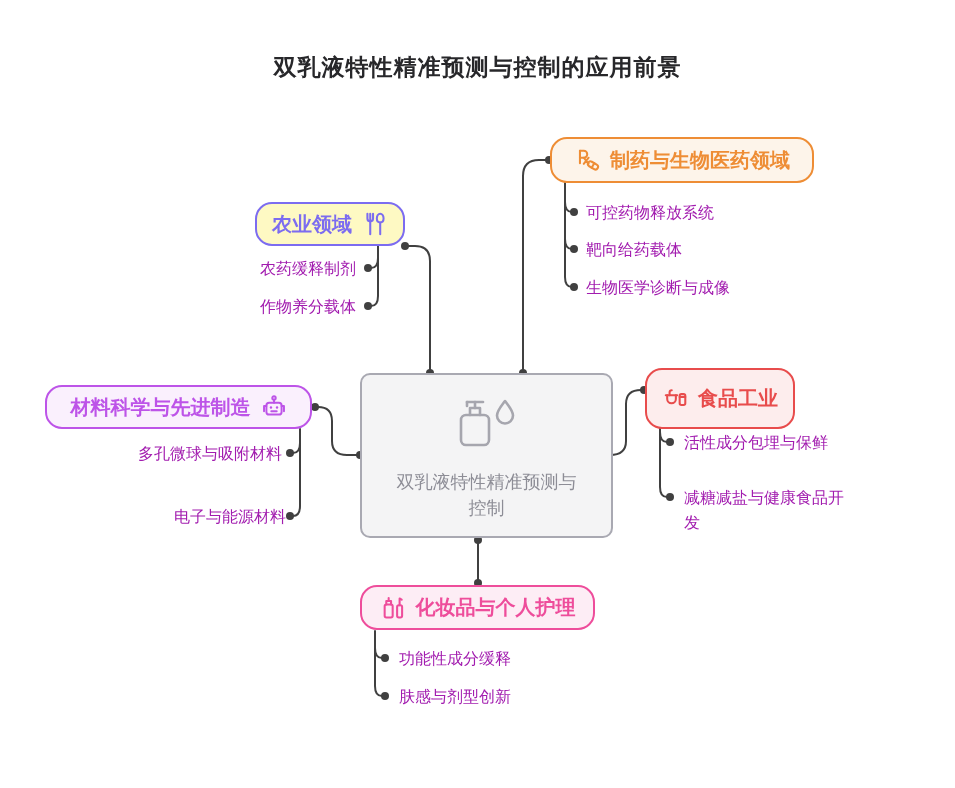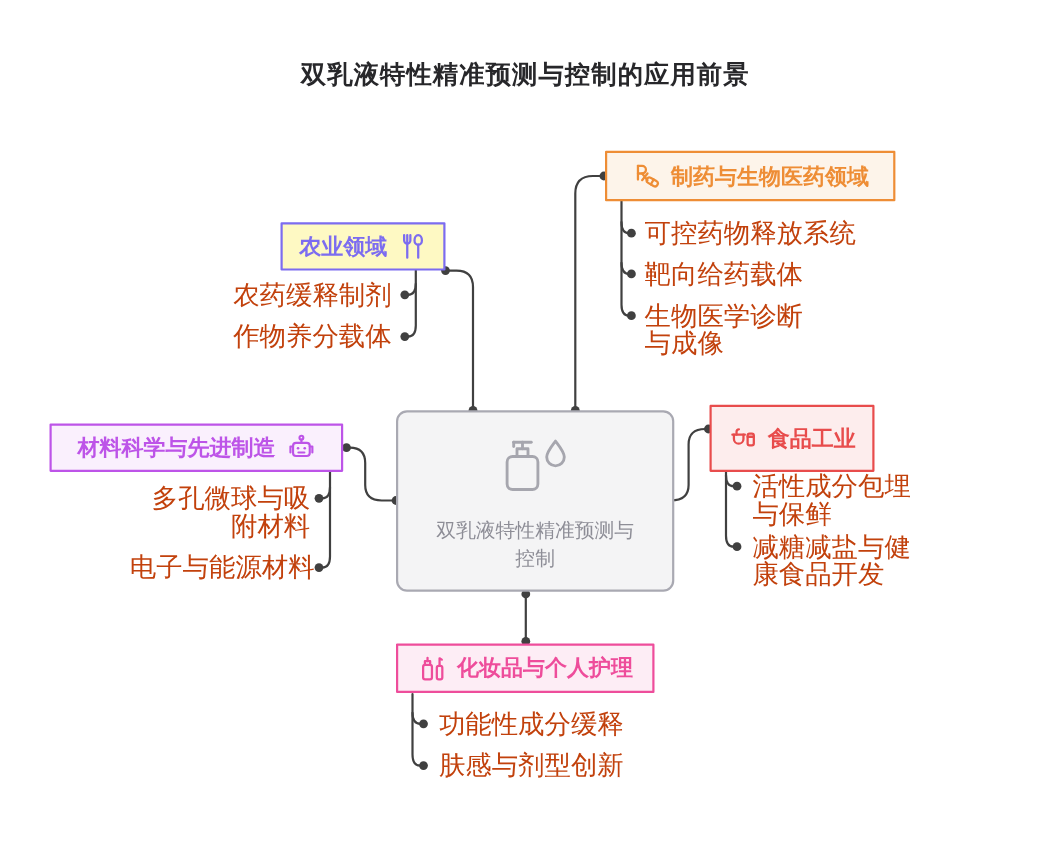--- a/index.html
+++ b/index.html
@@ -21,21 +21,21 @@
     pointer-events:none;
   }
   #edges path { fill:none; stroke:#404040; stroke-width:2; stroke-linecap:round; }
   #edges circle { fill:#404040; stroke:none; }
 
   .node {
     position:absolute;
     display:flex; align-items:center; justify-content:center;
     gap:10px;
     border:2px solid currentColor;
-    border-radius:1px;
+    border-radius:17px;
     font-size:20px; font-weight:600;
     padding:0 12px;
     z-index:2;
     cursor:pointer;
   }
   .node svg { flex:0 0 auto; display:block; }
 
   .b-pharma { left:550px; top:137px; width:264px; height:46px; color:#ee8d35; background:#fdf4ea; }
   .b-agri   { left:255px; top:202px; width:150px; height:44px; color:#7c6cf0; background:#fef9c3; }
   .b-mat    { left:45px;  top:385px; width:267px; height:44px; color:#bd54e8; background:#faf0fd; }
@@ -54,22 +54,22 @@
   }
   .center-label {
     width:190px;
     text-align:center;
     font-size:18px; line-height:26px;
     color:#8d8d96;
   }
 
   .child {
     position:absolute;
-    font-size:24px; line-height:25px;
-    color:#c2410c;
+    font-size:16px; line-height:25px;
+    color:#a21caf;
     z-index:2;
     cursor:pointer;
   }
   .c-right { text-align:left; }
   .c-left  { text-align:center; }
   .c-center{ text-align:right; }
 </style>
 </head>
 <body>
 

